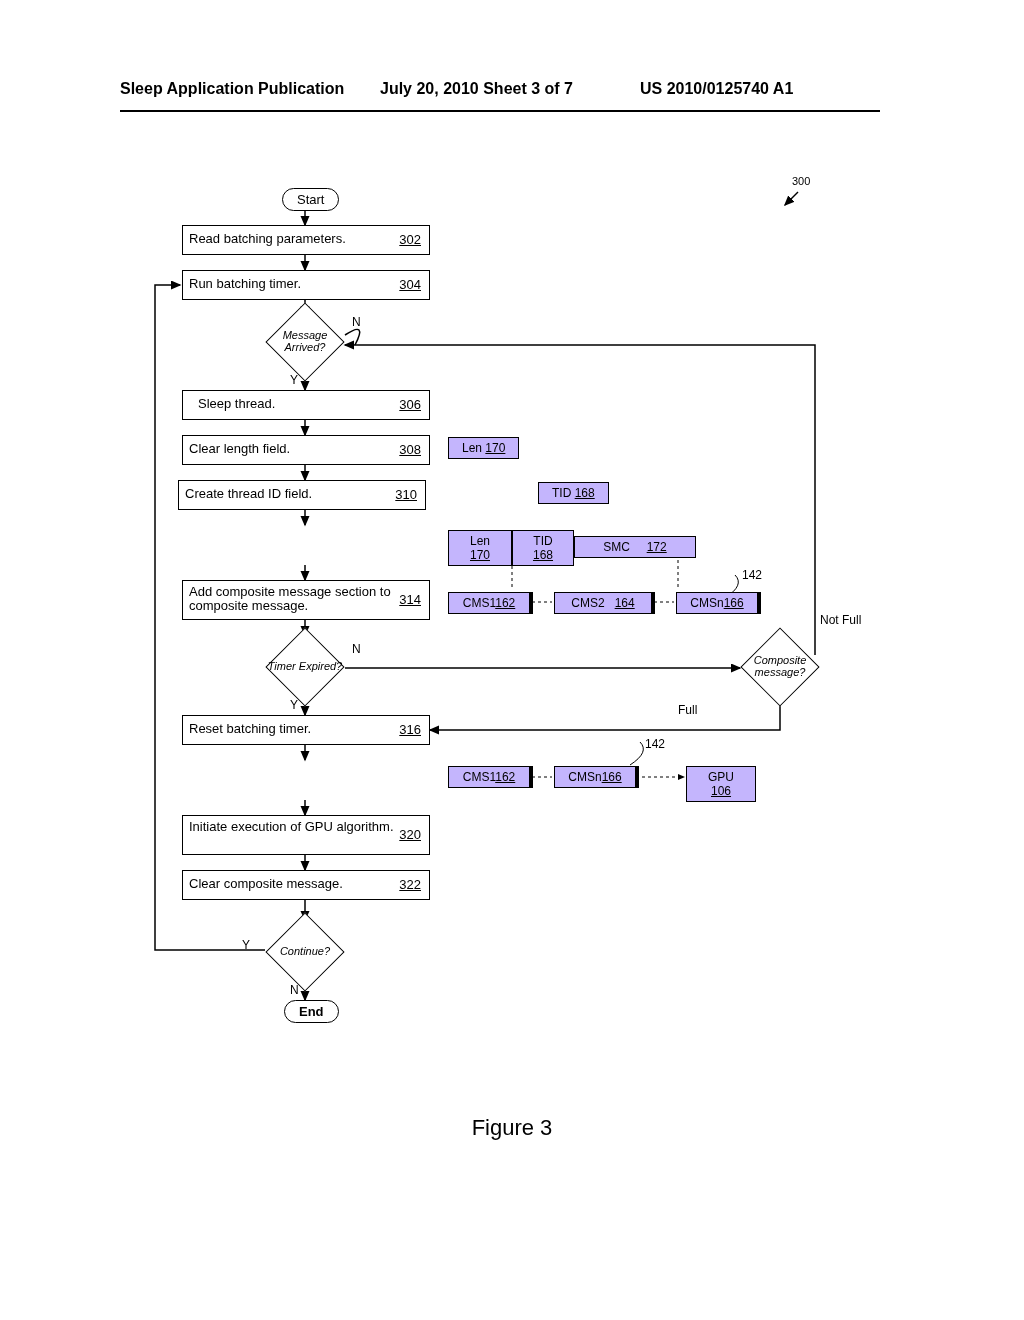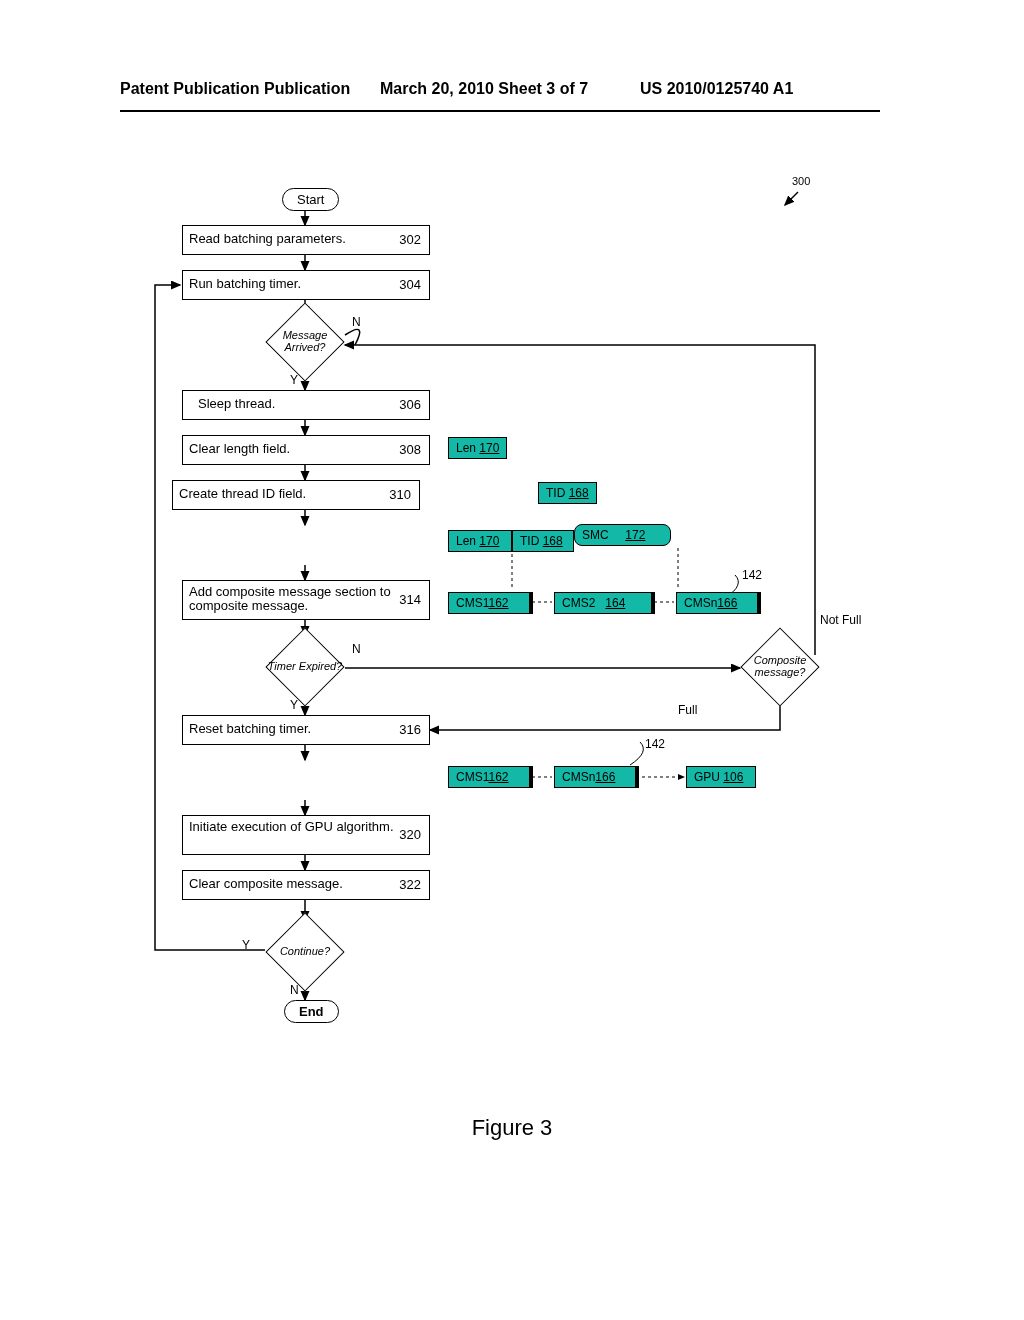--- a/index.html
+++ b/index.html
@@ -11,41 +11,41 @@
 .hdr .right { position:absolute; left:640px; font-weight:bold; font-size:16px; }
 .hdr hr { position:absolute; top:22px; left:120px; width:760px; border:none; border-top:2px solid #000; }
 
 .diag { position:absolute; top:180px; left:120px; width:800px; height:880px; }
 
 .svg-canvas { position:absolute; top:0; left:0; }
 
 .terminal { position:absolute; border:1.5px solid #000; border-radius:14px; padding:3px 14px; font-size:13px; background:#fff; text-align:center; }
 .step { position:absolute; border:1.5px solid #000; background:#fff; font-size:13px; padding:4px 6px; box-sizing:border-box; width:248px; height:30px; line-height:18px; }
 .step.tall { height:40px; line-height:14px; }
-.stepnum { position:absolute; right:8px; top:50%; transform:translateY(-50%); font-size:13px; }
+.stepnum { position:absolute; right:8px; top:50%; transform:translateY(-50%); font-size:13px; text-decoration:underline; }
 .diamondwrap { position:absolute; width:90px; height:70px; }
 .diamond { width:100%; height:100%; border:1.5px solid #000; transform:rotate(45deg); background:#fff; position:absolute; top:0; left:0; box-sizing:border-box; }
 .diamond-inner { position:absolute; width:90px; height:70px; display:flex; align-items:center; justify-content:center; font-size:11px; text-align:center; line-height:12px;font-style:italic; }
 
-.small-box { position:absolute; border:1.5px solid #000; background:#14b8a6; font-size:12px; padding:3px 7px; box-sizing:border-box; }
+.small-box { position:absolute; border:1.5px solid #000; background:#c4b5fd; font-size:12px; padding:3px 13px; box-sizing:border-box;text-align:center; }
 .small-box .u { text-decoration:underline; }
 
 .label { position:absolute; font-size:12px; }
 
 .fcaption { position:absolute; top:1115px; width:100%; text-align:center; font-size:22px; }
 
 </style>
 </head>
 <body>
 
 <div class="page">
 
   <div class="hdr">
-    <div class="left">Patent Publication Publication</div>
-    <div class="mid">March 20, 2010   Sheet 3 of 7</div>
+    <div class="left">Sleep Application Publication</div>
+    <div class="mid">July 20, 2010   Sheet 3 of 7</div>
     <div class="right">US 2010/0125740 A1</div>
     <hr>
   </div>
 
   <div class="diag">
 
     <svg class="svg-canvas" width="800" height="880">
       <defs>
         <marker id="ah" markerWidth="8" markerHeight="8" refX="6" refY="3" orient="auto">
           <path d="M0,0 L7,3 L0,6 Z" fill="#000"></path>
@@ -115,21 +115,21 @@
     <div class="label" style="top:193px; left:170px;">Y</div>
 
     <div class="step" style="top:210px; left:62px;padding-left:15px;">
       <span>Sleep thread.</span>
       <span class="stepnum">306</span>
     </div>
     <div class="step" style="top:255px; left:62px;">
       <span>Clear length field.</span>
       <span class="stepnum">308</span>
     </div>
-    <div class="step" style="top:300px; left:52px;">
+    <div class="step" style="top:300px; left:58px;">
       <span>Create thread ID field.</span>
       <span class="stepnum">310</span>
     </div>
     <div class="step tall" style="top:400px; left:62px;">
       <span>Add composite message section to composite message.</span>
       <span class="stepnum">314</span>
     </div>
 
     <div class="diamondwrap" style="top:455px; left:145px; width:80px; height:62px;">
       <div class="diamond" style="width:56px;height:56px;left:12px;top:4px;"></div>
@@ -158,21 +158,21 @@
     <div class="label" style="top:758px; left:122px;">Y</div>
     <div class="label" style="top:803px; left:170px;">N</div>
 
     <div class="terminal" style="top:820px; left:164px;font-weight:bold;">End</div>
 
     <div class="small-box" style="top:257px; left:328px;">Len <span class="u">170</span></div>
     <div class="small-box" style="top:302px; left:418px;">TID <span class="u">168</span></div>
 
     <div class="small-box" style="top:350px; left:328px; width:64px;">Len <span class="u">170</span></div>
     <div class="small-box" style="top:350px; left:392px; width:62px;">TID <span class="u">168</span></div>
-    <div class="small-box" style="top:344px; left:454px; width:97px;border-radius:8px;">SMC &nbsp;&nbsp;&nbsp;&nbsp;<span class="u">172</span></div>
+    <div class="small-box" style="top:356px; left:454px; width:122px;">SMC &nbsp;&nbsp;&nbsp;&nbsp;<span class="u">172</span></div>
 
     <div class="label" style="top:388px; left:622px;">142</div>
 
     <div class="small-box" style="top:412px; left:328px; width:82px;">CMS1<span class="u">162</span></div>
     <div class="small-box" style="top:412px; left:434px; width:98px;">CMS2 &nbsp;&nbsp;<span class="u">164</span></div>
     <div class="small-box" style="top:412px; left:556px; width:82px;">CMSn<span class="u">166</span></div>
     <div style="position:absolute;top:412px;left:410px;width:3px;height:22px;background:#000;"></div>
     <div style="position:absolute;top:412px;left:532px;width:3px;height:22px;background:#000;"></div>
     <div style="position:absolute;top:412px;left:638px;width:3px;height:22px;background:#000;"></div>
 

